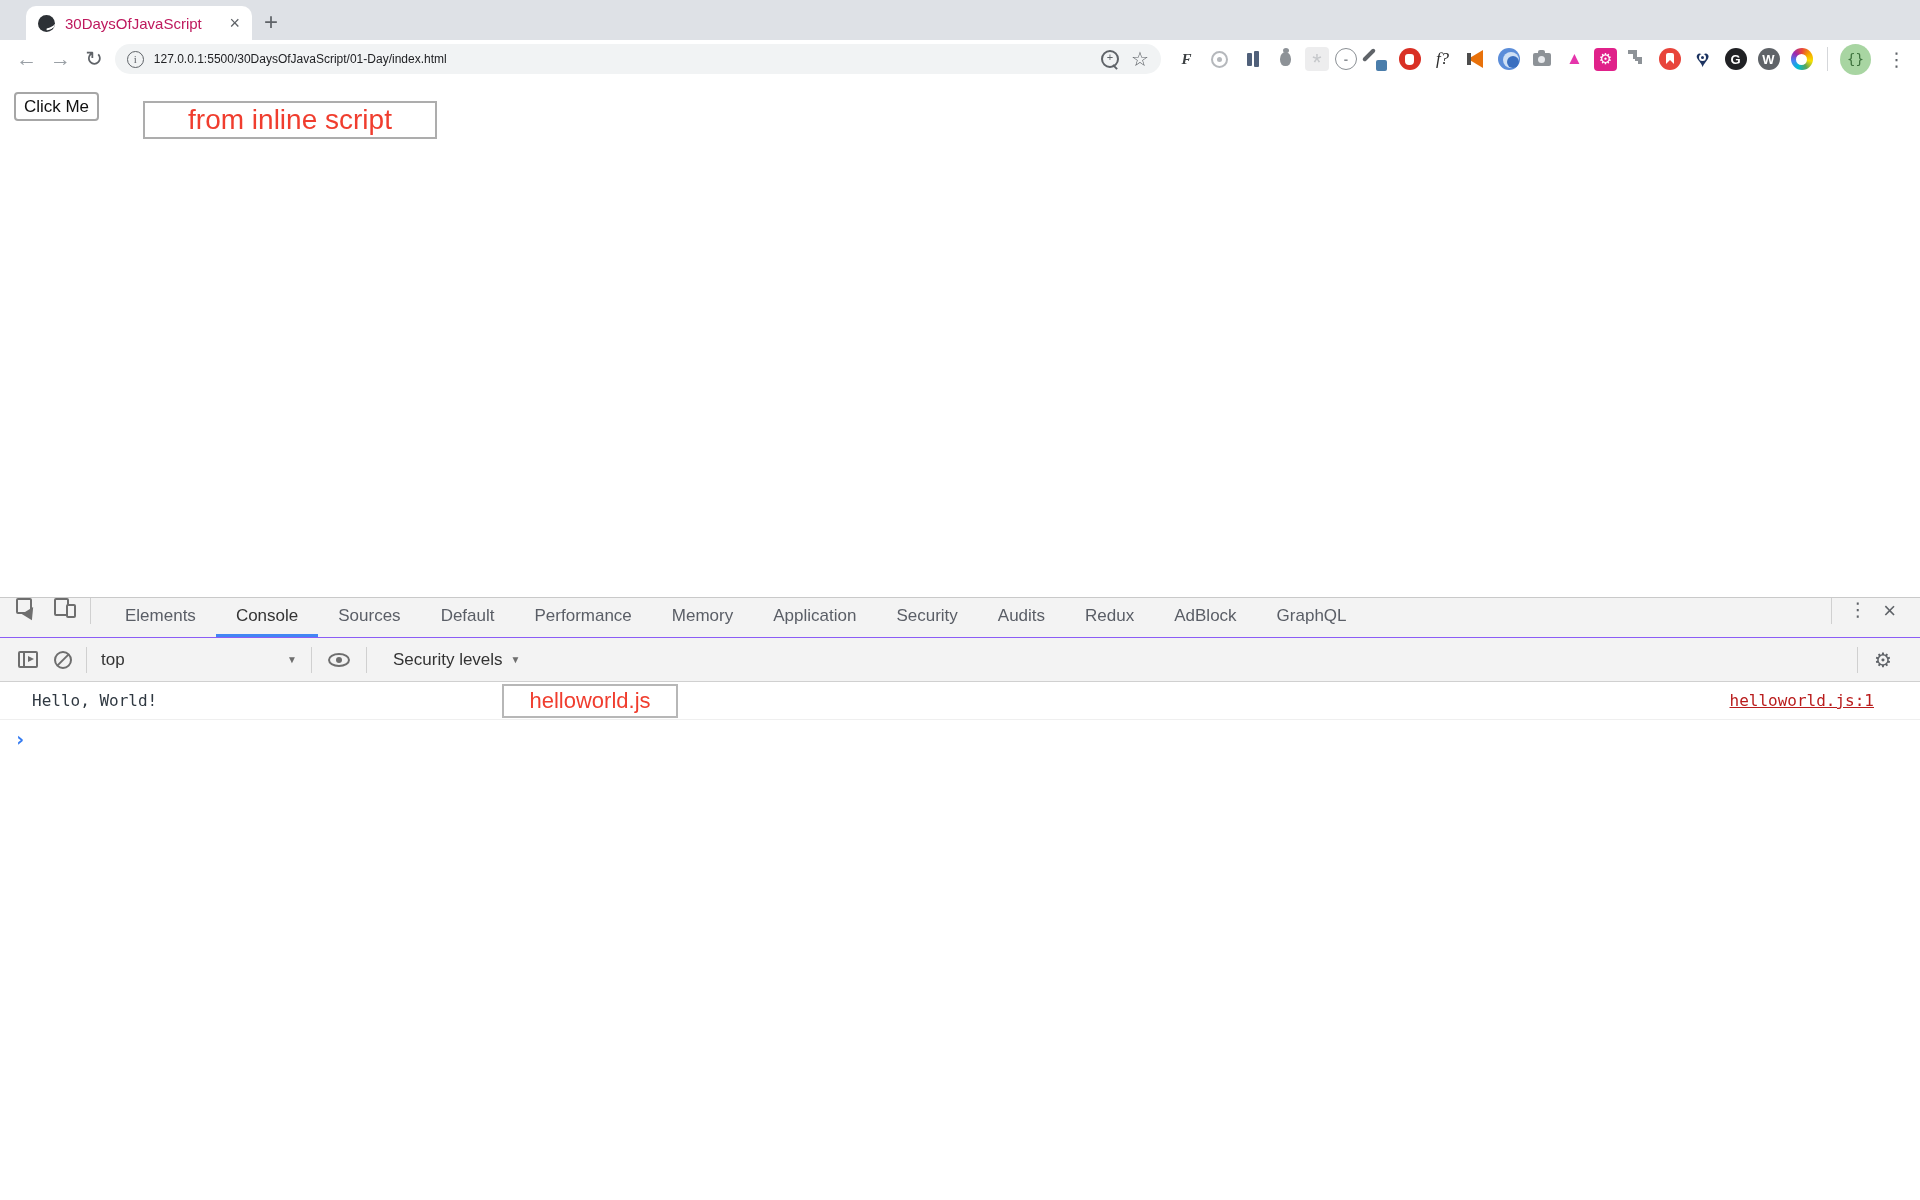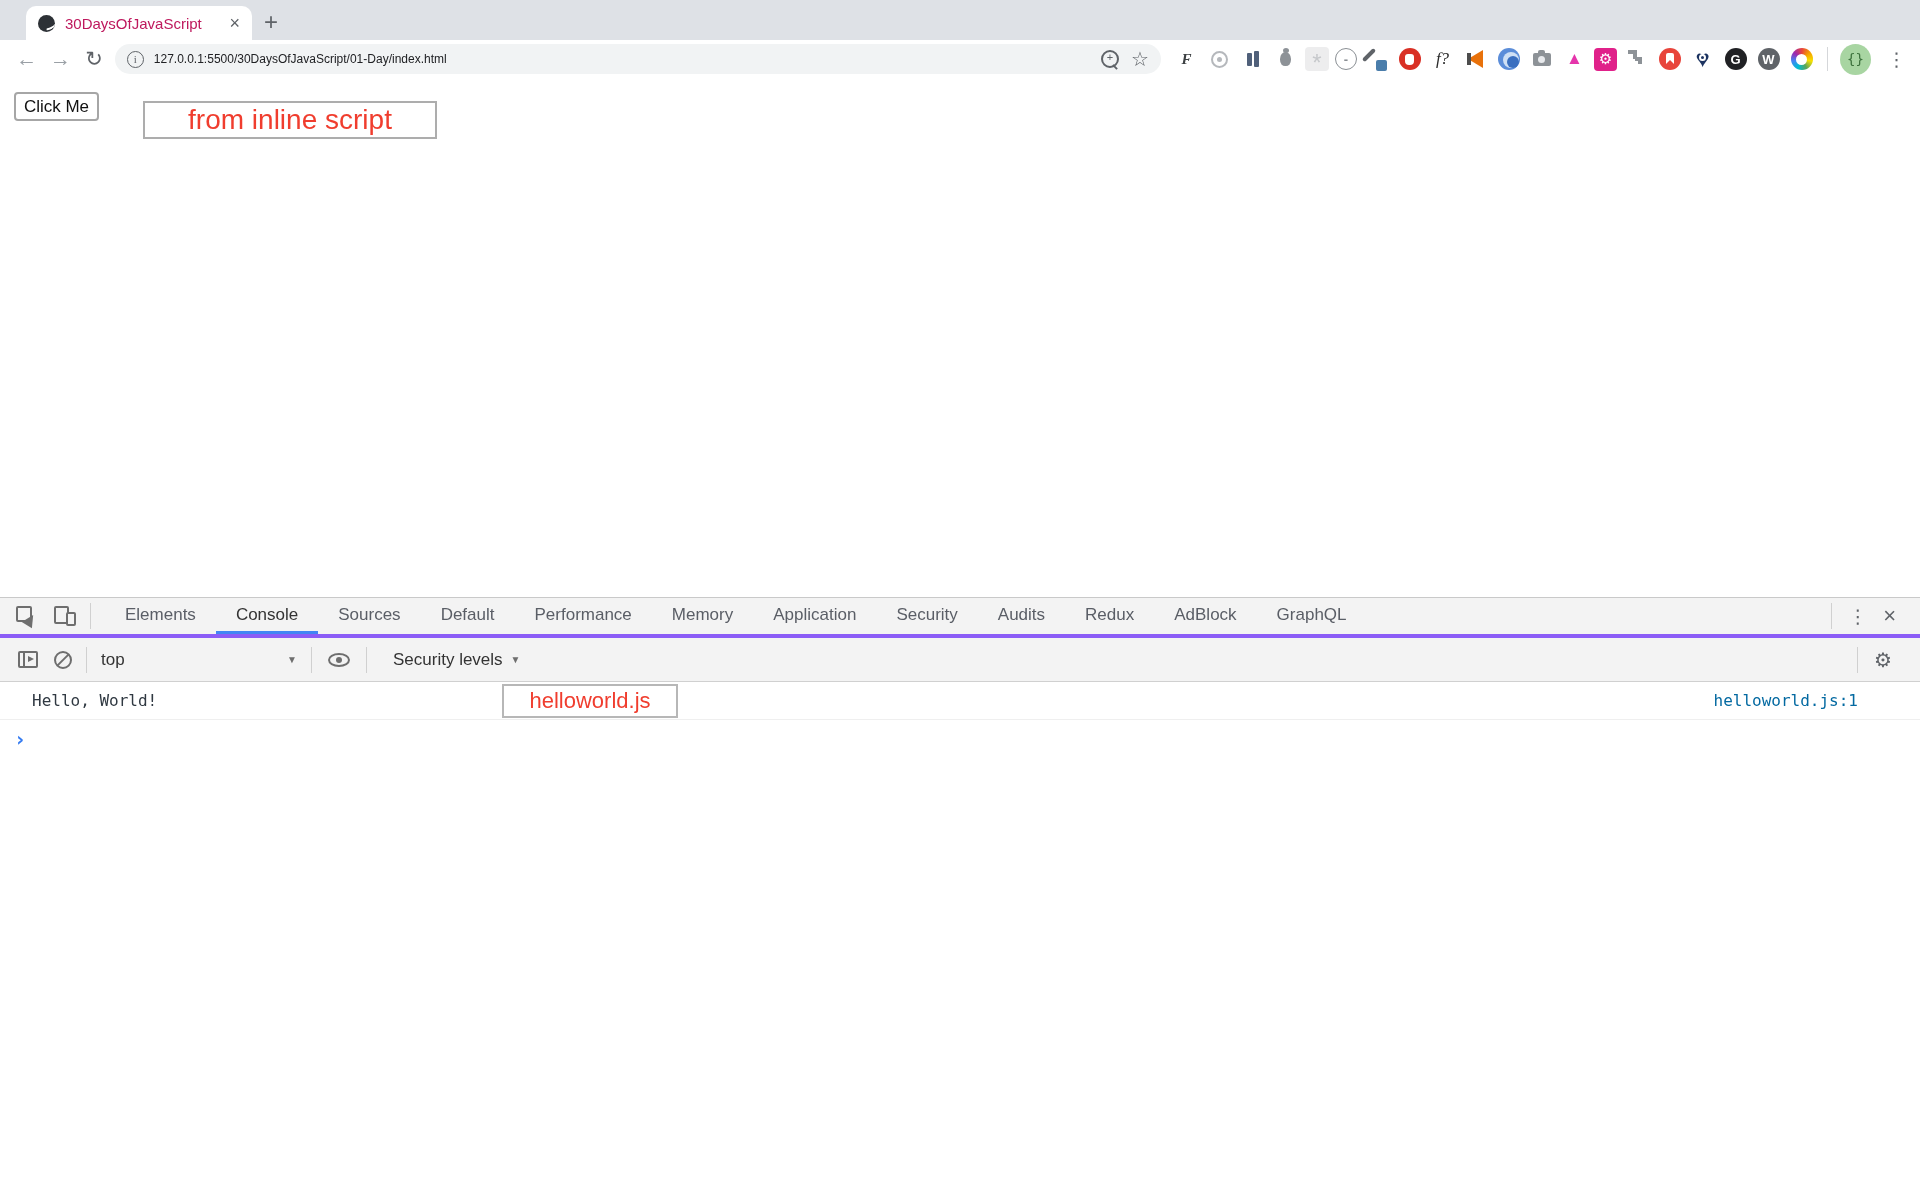--- a/index.html
+++ b/index.html
@@ -87,21 +87,21 @@
   
   .page { position:absolute; left:0; top:78px; width:1920px; height:519px; background:#fff; }
   .clickme { position:absolute; left:14px; top:14px; width:85px; height:29px; background:#fff;
              border:2px solid #a6a6a6; border-radius:4px; font-size:17px; color:#111;
              display:flex; align-items:center; justify-content:center; font-family:"Liberation Sans",sans-serif; }
   .inline-box { position:absolute; left:143px; top:11px; width:294px; height:38px; border:2px solid #adadad;
                 display:flex; align-items:center; justify-content:center; color:#f03d2e; font-size:28px;margin-top:12px; }
 
   
   .devtools { position:absolute; left:0; top:597px; width:1920px; height:603px; background:#fff; border-top:1px solid #c9c9c9; }
-  .dt-tabbar { height:40px; background:#f3f3f3; border-bottom:4px solid #8b5cf6; display:flex; align-items:center; padding:0 8px; }
+  .dt-tabbar { height:40px; background:#f3f3f3; border-bottom:1px solid #8b5cf6; display:flex; align-items:flex-start; padding:0 8px; }
   .inspect-ico { width:20px; height:20px; position:relative; margin:0 8px 0 8px; }
   .inspect-ico .box { position:absolute; left:0; top:0; width:16px; height:16px; border:2px solid #6e6e6e; border-radius:2px; }
   .inspect-ico .cur { position:absolute; right:0px; bottom:0px; width:0; height:0; border-left:6px solid transparent; border-right:6px solid transparent; border-bottom:12px solid #6e6e6e; transform:rotate(32deg); }
   .device-ico { width:22px; height:20px; position:relative; margin:0 14px 0 10px; }
   .device-ico .tablet { position:absolute; left:0; top:0px; width:15px; height:18px; border:2px solid #6e6e6e; border-radius:2px; }
   .device-ico .phone { position:absolute; right:0; bottom:0; width:10px; height:14px; border:2px solid #6e6e6e; border-radius:2px; background:#f3f3f3; }
   .vsep { width:1px; height:26px; background:#d0d0d0; }
   .dt-tabs { display:flex; align-items:stretch; height:100%; margin-left:14px; }
   .dt-tab { padding:0 20px; display:flex; align-items:center; font-size:17px; color:#5a5e66; border-bottom:3px solid transparent; white-space:nowrap; }
   .dt-tab.active { color:#333; border-bottom-color:#4285f4; }
@@ -123,21 +123,21 @@
   .filter-input::placeholder { color:#8a8a8a; }
   .levels { display:flex; align-items:center; gap:8px; font-size:17px; color:#333; margin-left:26px; }
   .con-toolbar .spacer { flex:1; }
   .gear-ico { font-size:20px; color:#5f6368; margin:0 10px 0 16px; }
 
   .console-rows { font-family:"DejaVu Sans Mono",monospace; font-size:16px; color:#303942; }
   .con-row { position:relative; height:38px; border-bottom:1px solid #efefef; display:flex; align-items:center; padding-left:32px; }
   .annotation { position:absolute; left:502px; top:2px; width:176px; height:34px; border:2px solid #b7b7b7;
                 display:flex; align-items:center; justify-content:center; color:#f03d2e; font-size:22px;
                 font-family:"Liberation Sans",sans-serif; background:#fff; }
-  .src-link { margin-left:auto; margin-right:62px; color:#0369a1; }
+  .src-link { margin-left:auto; margin-right:46px; text-decoration:underline; color:#b91c1c; }
   .prompt-row { height:38px; display:flex; align-items:center; padding-left:14px; }
   .prompt { color:#367cf1; font-size:20px; font-weight:bold; line-height:1; }
 </style>
 </head>
 <body>
 
 <div class="tabstrip">
   <div class="tab">
     <span class="favicon"></span>
     <span class="tab-title">30DaysOfJavaScript</span>

